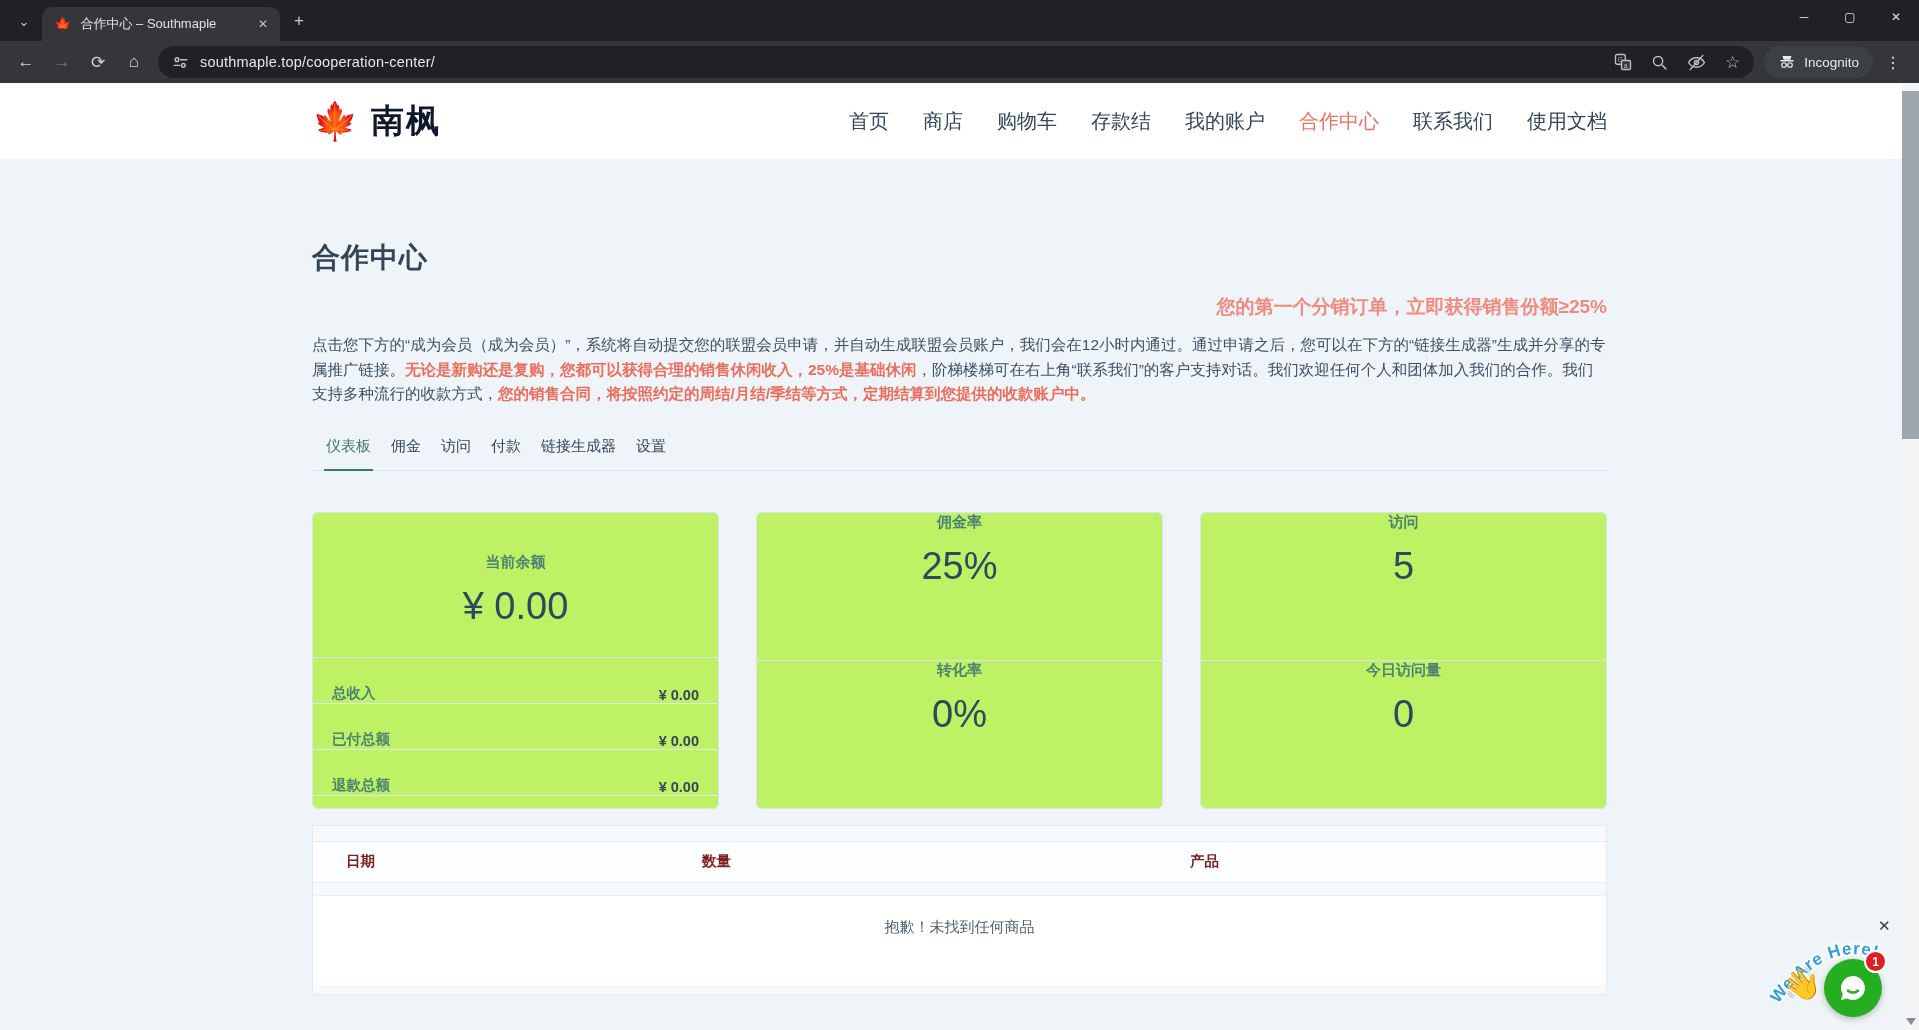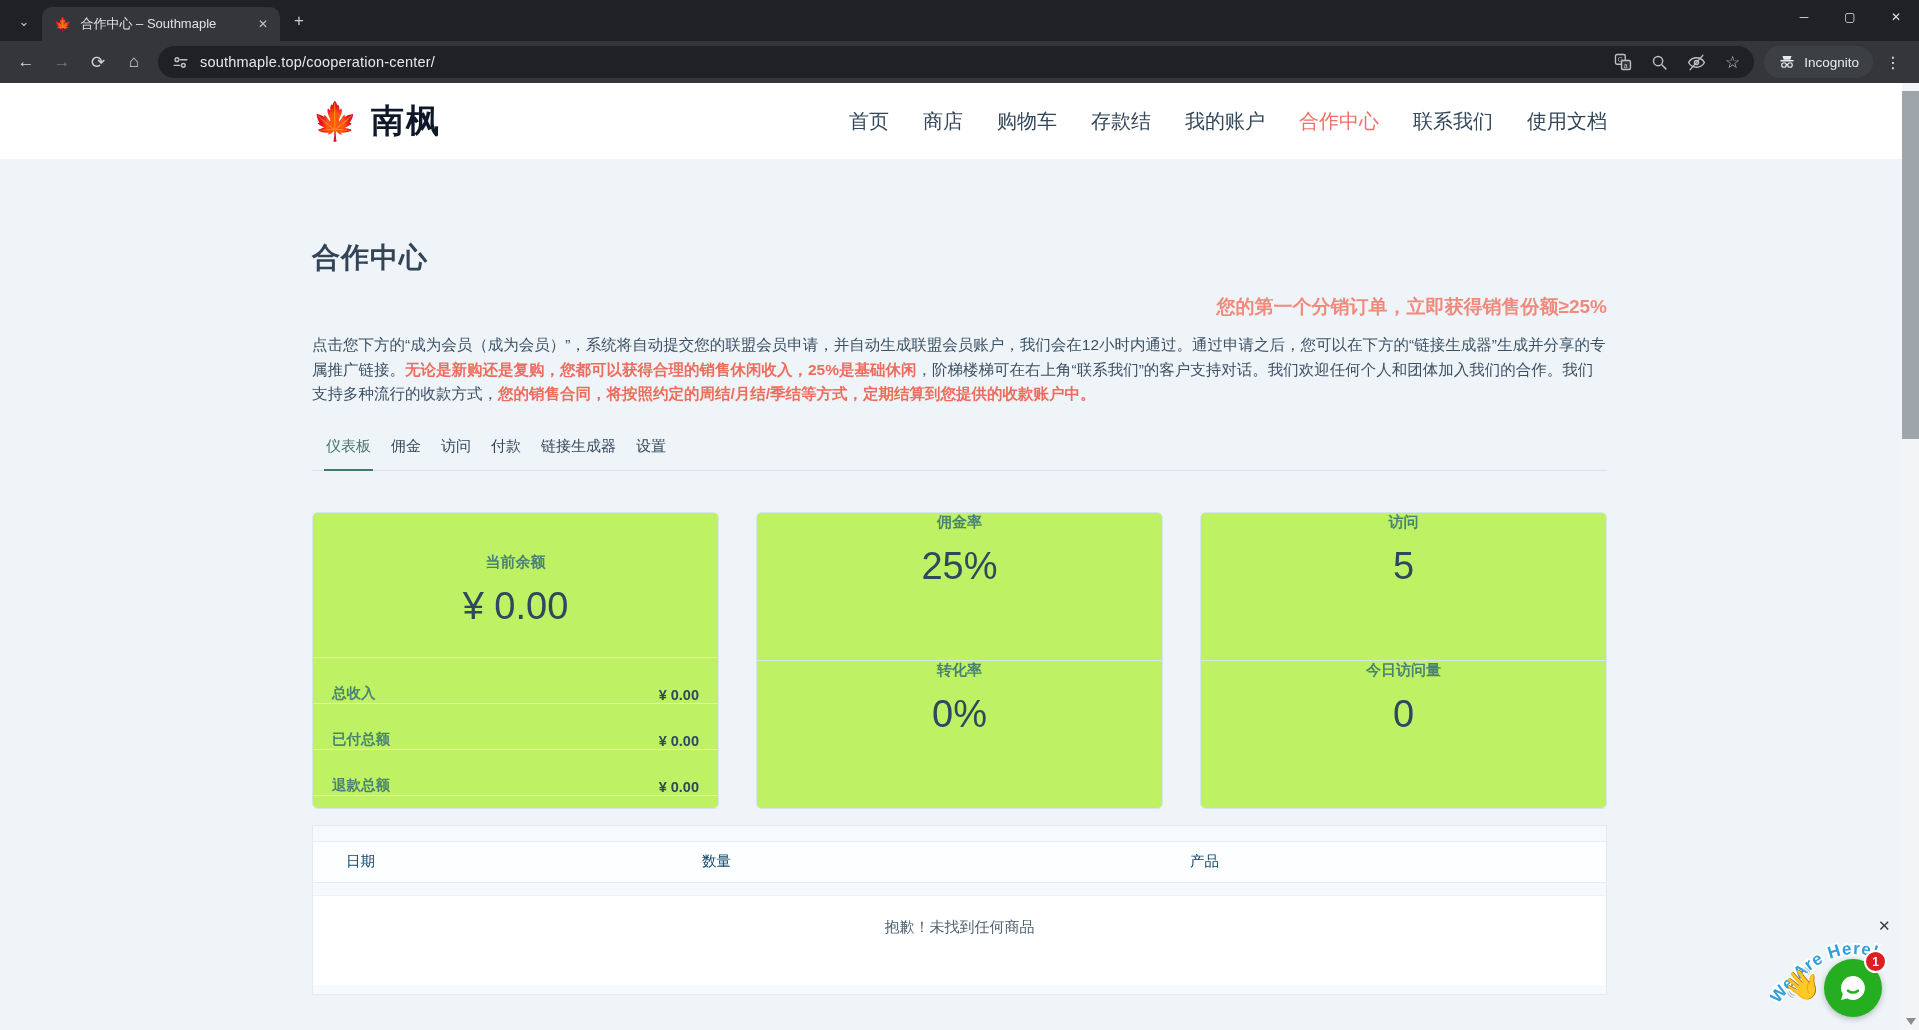--- a/index.html
+++ b/index.html
@@ -63,21 +63,21 @@
   .rowlist .row { height:46px; display:flex; align-items:flex-end; justify-content:space-between;
     padding:0 19px; border-bottom:1px solid #dfe8ee; font-size:14.5px; font-weight:bold; }
   .rowlist .row .rl { color:#4a8273; } .rowlist .row .rv { color:#31475e; }
   .stat { height:148px; }
   .stat.first { border-bottom:1px solid #d9e3eb; }
 
   .section-title { margin-top:82px; font-size:22px; font-weight:bold; color:#33475b; letter-spacing:1px; }
   .table { margin-top:16px; background:#f7fafc; border:1px solid #e3eaf0; height:170px; }
   .thead { margin-top:15px; height:42px; background:#fdfeff; border-top:1px solid #e7edf2;
     border-bottom:1px solid #e7edf2; display:grid; grid-template-columns:356px 488px auto; align-items:center; }
-  .thead .th { padding-left:33px; font-size:14.5px; font-weight:normal; color:#0c4a6e; }
+  .thead .th { padding-left:33px; font-size:14.5px; font-weight:bold; color:#7f1d1d; }
   .empty-row { margin-top:12px; background:#ffffff; border-top:1px solid #eef2f6; height:90px;
     text-align:center; padding-top:22px; font-size:15px; color:#4f6172; }
 
   
   .chat-close { position:absolute; left:1878px; top:834px; font-size:15px; color:#3a3a3a; cursor:pointer; }
   .chat-arc { position:absolute; left:1770px; top:845px; }
   .chat-arc text { font-size:17px; font-weight:bold; fill:#2f9fe0; stroke:#ffffff; stroke-width:4px;
     paint-order:stroke; letter-spacing:1px; }
   .chat-hand { position:absolute; left:1783px; top:884px; font-size:31px; transform:rotate(-12deg); }
   .chat-btn { position:absolute; left:1824px; top:876px; width:58px; height:58px; border-radius:50%;

